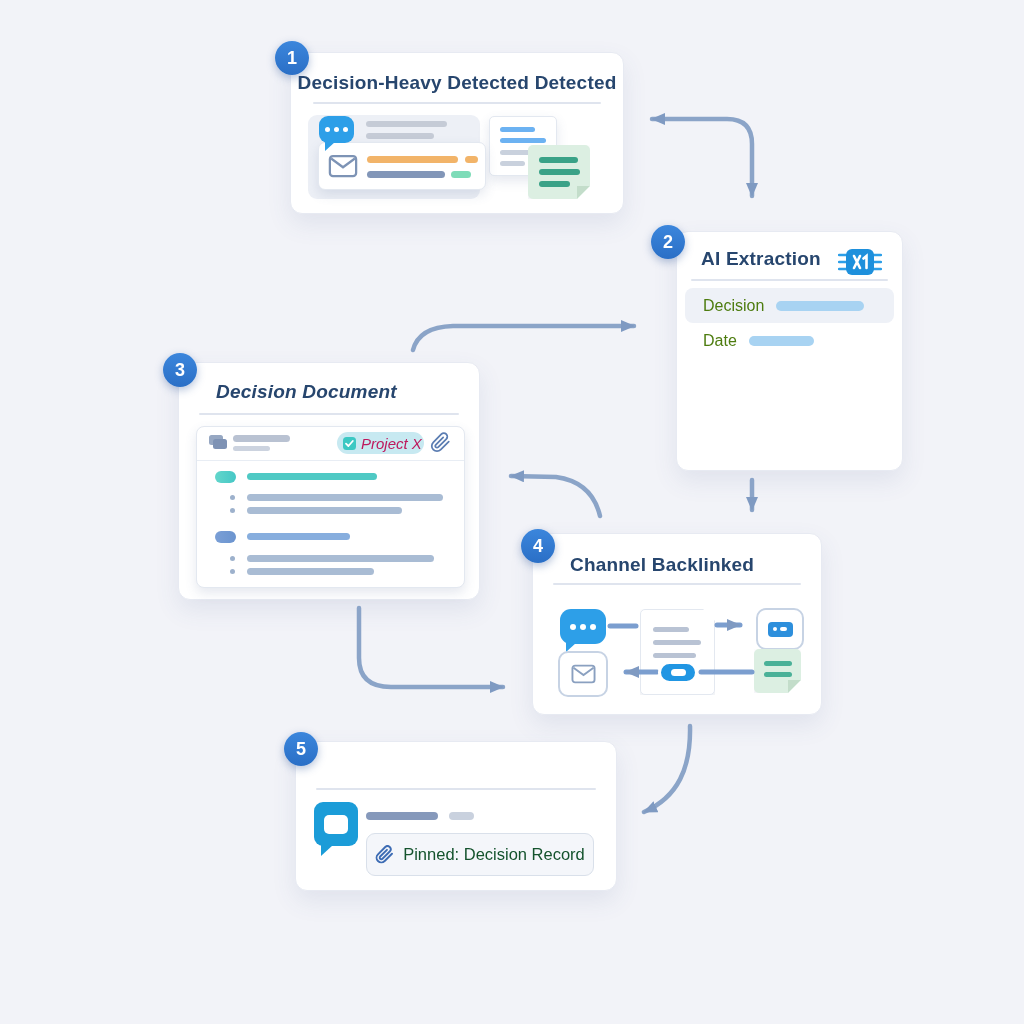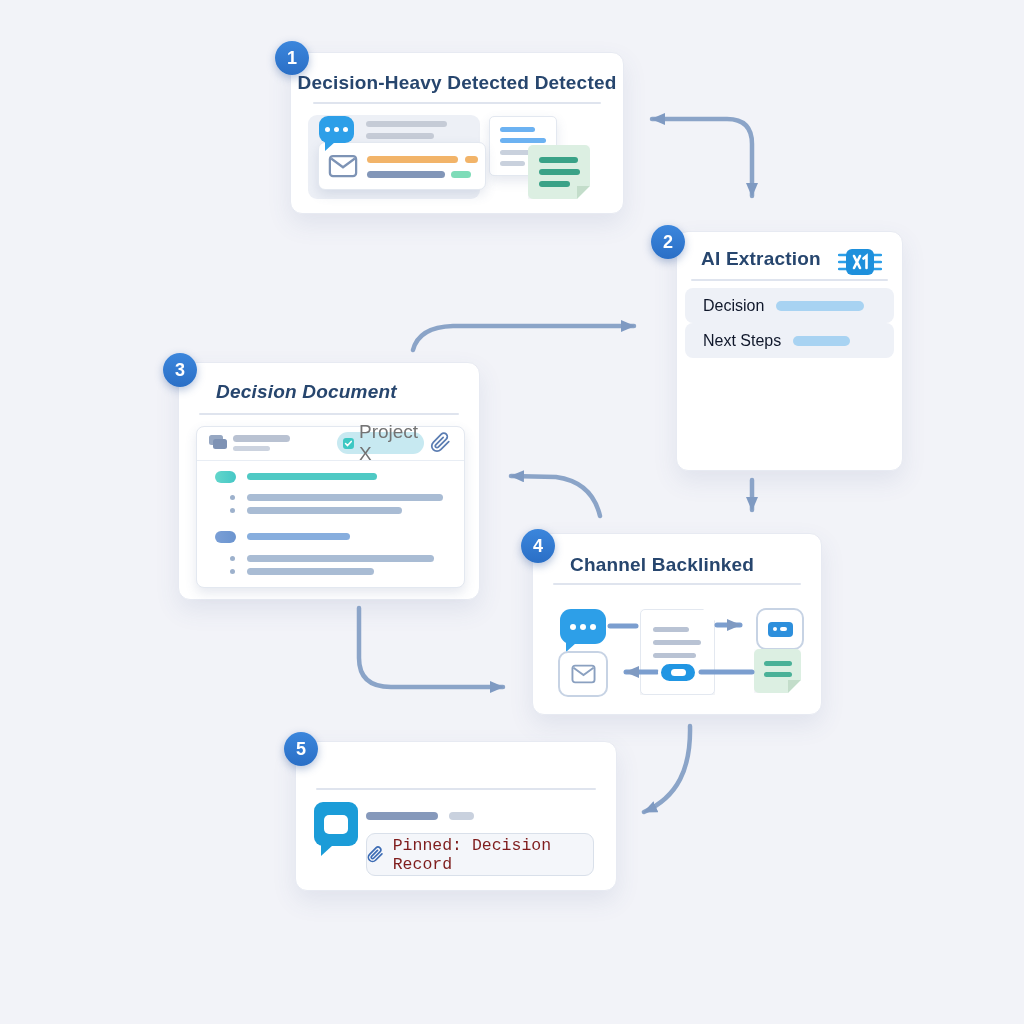--- a/index.html
+++ b/index.html
@@ -36,21 +36,21 @@
   .note{position:absolute;background:#dcefe2;border-radius:5px;box-shadow:0 4px 10px rgba(70,90,140,.12);
     clip-path:polygon(0 0,100% 0,100% calc(100% - 13px),calc(100% - 13px) 100%,0 100%);}
   .note:after{content:"";position:absolute;right:0;bottom:0;width:0;height:0;
     border-top:13px solid #c3ddca;border-right:13px solid transparent;}
   .minidoc{position:absolute;background:#fff;border:1px solid #e3e8f0;border-radius:5px;
     box-shadow:0 5px 12px rgba(70,90,140,.14);}
   .iconbox{position:absolute;background:#fff;border:2px solid #c7d3e4;border-radius:10px;
     display:flex;align-items:center;justify-content:center;}
   .field-row{display:flex;align-items:center;height:35px;padding-left:18px;border-radius:8px;}
   .field-row.alt{background:#eef1f7;}
-  .field-label{font-size:16px;color:#0f172a;}
+  .field-label{font-size:16px;color:#4d7c0f;}
   .field-bar{height:10px;border-radius:5px;background:#a8d3f2;margin-left:12px;}
   .pill{position:absolute;border-radius:7px;}
   svg.overlay{position:absolute;left:0;top:0;z-index:20;pointer-events:none;}
 </style>
 </head>
 <body>
 
 <div id="canvas">
 
   <svg class="overlay" width="1024" height="1024" viewBox="0 0 1024 1024">
@@ -132,23 +132,23 @@
         <path d="M25.5 11.5 L28.5 9 V 21"></path>
       </g>
     </svg>
     <div class="divider" style="left:14px;right:14px;top:47px;"></div>
 
     <div style="position:absolute;left:8px;right:8px;top:56px;">
       <div class="field-row alt">
         <span class="field-label">Decision</span>
         <span class="field-bar" style="width:88px;"></span>
       </div>
-      <div class="field-row alt">
-        <span class="field-label">Next Steps</span>
-        <span class="field-bar" style="width:57px;"></span>
+      <div class="field-row">
+        <span class="field-label">Date</span>
+        <span class="field-bar" style="width:65px;"></span>
       </div>
     </div>
   </div>
 
   <div class="card" style="left:178px;top:362px;width:300px;height:236px;">
     <div class="badge" style="left:-16px;top:-10px;">
         <span>3</span>
       </div>
     <div class="card-title" style="top:18px;left:37px;right:auto;font-style:italic;">Decision Document</div>
     <div class="divider" style="left:20px;right:20px;top:50px;"></div>
@@ -160,21 +160,21 @@
           <rect x="1" y="1" width="14" height="10" rx="2.5" fill="#96a7c2"></rect>
           <rect x="5" y="5" width="14" height="10" rx="2.5" fill="#7e92b4"></rect>
         </svg>
         <div class="bar" style="left:36px;top:8px;width:57px;height:7px;background:#b9c2d2;"></div>
         <div class="bar" style="left:36px;top:19px;width:37px;height:5px;background:#ccd3df;"></div>
         <div style="position:absolute;left:140px;top:5px;width:87px;height:22px;background:#c7e9f1;border-radius:11px;display:flex;align-items:center;padding-left:6px;box-sizing:border-box;">
           <svg width="13" height="13" viewBox="0 0 13 13">
             <rect x="0" y="0" width="13" height="13" rx="3.5" fill="#3cc8c3"></rect>
             <path d="M3 6.6l2.4 2.4 4.4-5" fill="none" stroke="#fff" stroke-width="1.8" stroke-linecap="round" stroke-linejoin="round"></path>
           </svg>
-          <span style="font-size:19px;color:#737373;margin-left:5px;">Project X</span>
+          <span style="font-size:15px;color:#be185d;margin-left:5px;font-style:italic;">Project X</span>
         </div>
         <svg style="position:absolute;left:233px;top:5px;" width="21" height="21" viewBox="0 0 24 24">
           <path d="M21.44 11.05l-9.19 9.19a6 6 0 0 1-8.49-8.49l9.19-9.19a4 4 0 0 1 5.66 5.66l-9.2 9.19a2 2 0 0 1-2.83-2.83l8.49-8.48" fill="none" stroke="#5b7db2" stroke-width="2" stroke-linecap="round" stroke-linejoin="round"></path>
         </svg>
       </div>
 
       <div class="pill" style="left:18px;top:44px;width:21px;height:12px;background:linear-gradient(90deg,#63d6cb,#46c7c6);"></div>
       <div class="bar" style="left:50px;top:46px;width:130px;height:7px;background:#4fc9c4;"></div>
       <div class="dot" style="left:33px;top:68px;width:5px;height:5px;"></div>
       <div class="bar" style="left:50px;top:67px;width:196px;height:7px;background:#a9bcd4;"></div>
@@ -241,17 +241,17 @@
       <div style="width:24px;height:19px;background:#fff;border-radius:5px;"></div>
       <div style="position:absolute;left:7px;bottom:-10px;width:0;height:0;border-top:11px solid #1b9cd8;border-right:12px solid transparent;"></div>
     </div>
     <div class="bar" style="left:70px;top:70px;width:72px;height:8px;background:#8699bb;"></div>
     <div class="bar" style="left:153px;top:70px;width:25px;height:8px;background:#c9d1de;"></div>
 
     <div style="position:absolute;left:70px;top:91px;width:228px;height:43px;background:#f4f6fa;border:1.5px solid #d9e0ea;border-radius:9px;box-sizing:border-box;display:flex;align-items:center;justify-content:center;gap:9px;">
       <svg width="19" height="19" viewBox="0 0 24 24">
         <path d="M21.44 11.05l-9.19 9.19a6 6 0 0 1-8.49-8.49l9.19-9.19a4 4 0 0 1 5.66 5.66l-9.2 9.19a2 2 0 0 1-2.83-2.83l8.49-8.48" fill="none" stroke="#3d6cb4" stroke-width="2.4" stroke-linecap="round" stroke-linejoin="round"></path>
       </svg>
-      <span style="font-size:16.5px;color:#7f1d1d;font-family:Liberation Mono, monospace;">Pinned: Decision Record</span>
+      <span style="font-size:16.5px;color:#14532d;">Pinned: Decision Record</span>
     </div>
   </div>
 
 </div>
 
 </body></html>

